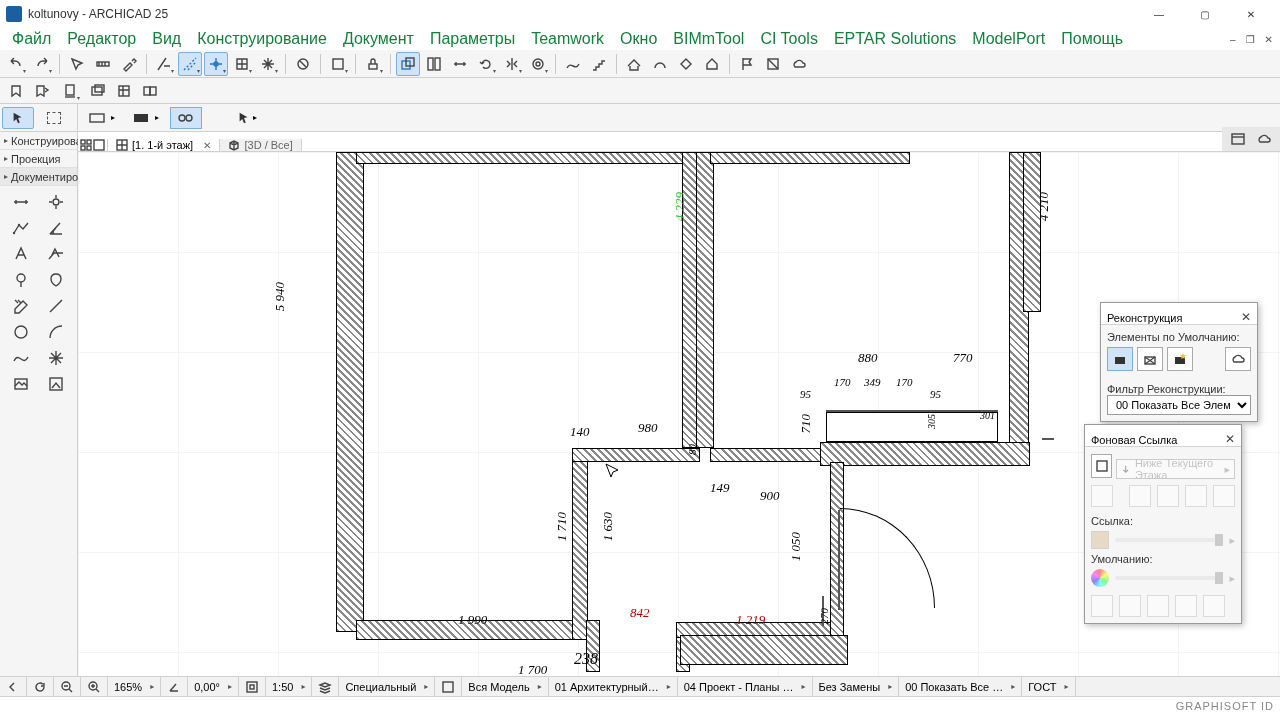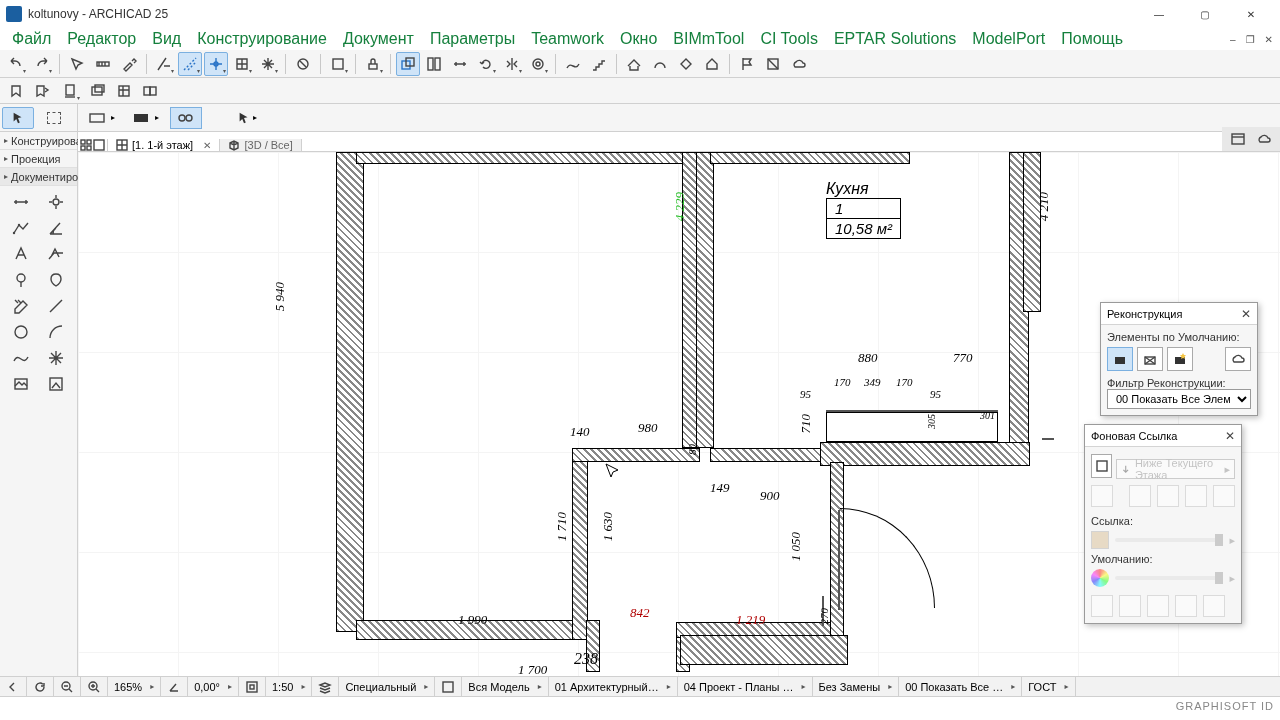--- a/index.html
+++ b/index.html
@@ -78,21 +78,21 @@
 .dim.red { color: #b00000; }
 .dim.green { color: #2bbf2b; }
 .dim.v { writing-mode: vertical-rl; transform: rotate(180deg); }
 .roomlabel { position: absolute; font-family: "Times New Roman", serif; }
 .roomlabel .rname { font-style: italic; font-size: 16px; }
 .roomlabel .boxrow { border: 1px solid #000; padding: 1px 8px; font-style: italic; font-size: 15px; }
 .door-arc { position: absolute; border: 1px solid #000; border-radius: 0 100% 0 0; border-bottom: none; border-left: none; background: transparent; }
 
 
 .panel { position: absolute; background: #f6f6f6; border: 1px solid #9a9a9a; box-shadow: 2px 2px 6px rgba(0,0,0,0.25); font-size: 11px; }
-.panel .p-title { height: 22px; display: flex; align-items: center; padding: 0 6px; background: #fff; border-bottom: 1px solid #d4d4d4; }
+.panel .p-title { height: 22px; display: flex; align-items: flex-end; padding: 0 6px; background: #fff; border-bottom: 1px solid #d4d4d4; }
 .panel .p-title .spacer { flex: 1; }
 .panel .p-title .close { font-size: 12px; color: #444; }
 .panel .p-body { padding: 6px; }
 .panel .row { display: flex; align-items: center; gap: 4px; margin-bottom: 4px; }
 .panel .lbl { color: #333; font-size: 11px; }
 .panel .square { width: 26px; height: 24px; border: 1px solid #aaa; background: #fff; display:flex; align-items:center; justify-content:center; }
 .panel .square.active { background: #cfe4f8; border-color: #7bb0e0; }
 .panel select, .panel .fake-select { width: 100%; height: 20px; border: 1px solid #9a9a9a; background: #fff; font-size: 11px; padding: 0 4px; }
 .panel .fake-select { display:flex; align-items:center; justify-content:space-between; color:#888; }
 .panel .slider-row { display:flex; align-items:center; gap:6px; }
@@ -568,25 +568,20 @@
       <div class="wall" style="left:508px; top:468px; width:14px; height:52px;"></div>
       <div class="wall" style="left:598px; top:483px; width:14px; height:37px;"></div>
       <div class="wall" style="left:598px; top:470px; width:168px; height:16px;"></div>
       <div class="wall" style="left:752px; top:310px; width:14px; height:175px;"></div>
       <div class="wall" style="left:602px; top:483px; width:168px; height:30px;"></div>
 
       <div class="thinwall" style="left:760px; top:358px; width:2px; height:100px;"></div>
       <div class="door-arc" style="left:762px; top:356px; width:95px; height:100px;"></div>
       <div class="thinwall" style="left:744px; top:444px; width:2px; height:30px;"></div>
 
-      <div class="roomlabel" style="left:748px; top:28px;">
-        <div class="rname">Кухня</div>
-        <div class="boxrow">1</div>
-        <div class="boxrow" style="border-top:none;">10,58 м²</div>
-      </div>
 
       <div class="dim v" style="left:194px; top:130px;">5 940</div>
       <div class="dim v green" style="left:594px; top:40px;">4 229</div>
       <div class="dim v" style="left:958px; top:40px;">4 210</div>
       <div class="dim" style="left:780px; top:198px;">880</div>
       <div class="dim" style="left:875px; top:198px;">770</div>
       <div class="dim" style="left:756px; top:224px; font-size:11px;">170</div>
       <div class="dim" style="left:786px; top:224px; font-size:11px;">349</div>
       <div class="dim" style="left:818px; top:224px; font-size:11px;">170</div>
       <div class="dim" style="left:722px; top:236px; font-size:11px;">95</div>
@@ -644,21 +639,21 @@
                   <path d="M11 2l1 2 2 .3-1.5 1.4.4 2L11 7l-1.9 1 .4-2L8 4.3 10 4z" fill="#f5c542"></path>
                 </svg>
               </div>
             <div style="flex:1"></div>
             <div class="square">
                 <svg width="16" height="16" viewBox="0 0 16 16">
                   <path class="ico" d="M4 11a3 3 0 0 1 1-5 4 4 0 0 1 7 1 2 2 0 0 1 0 4z"></path>
                 </svg>
               </div>
           </div>
-          <div class="lbl" style="margin-top:6px;">Фильтр Реконструкции:</div>
+          <div class="lbl" style="margin-top:12px;">Фильтр Реконструкции:</div>
           <select>
             <option>00 Показать Все Элементы</option>
           </select>
         </div>
       </div>
 
       <div class="panel" style="left:1006px; top:272px; width:158px;">
         <div class="p-title">
           <span>Фоновая Ссылка</span>
           <div class="spacer"></div>

